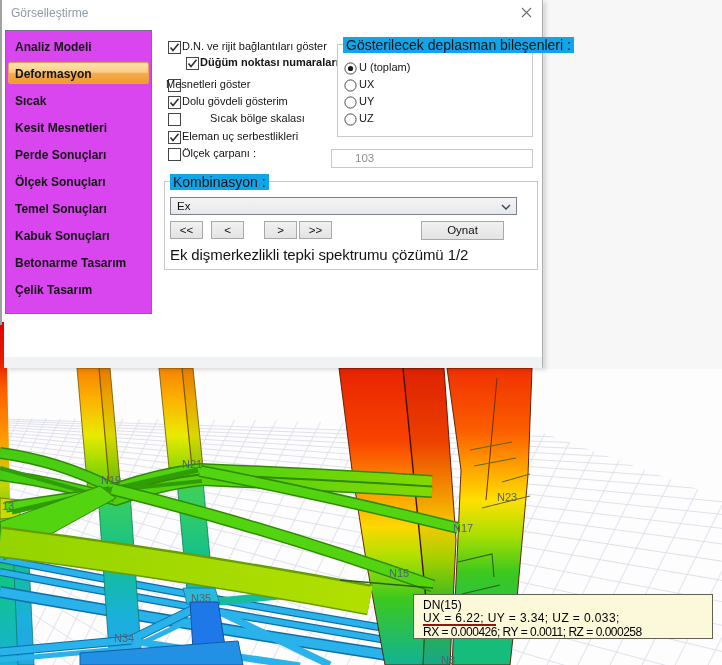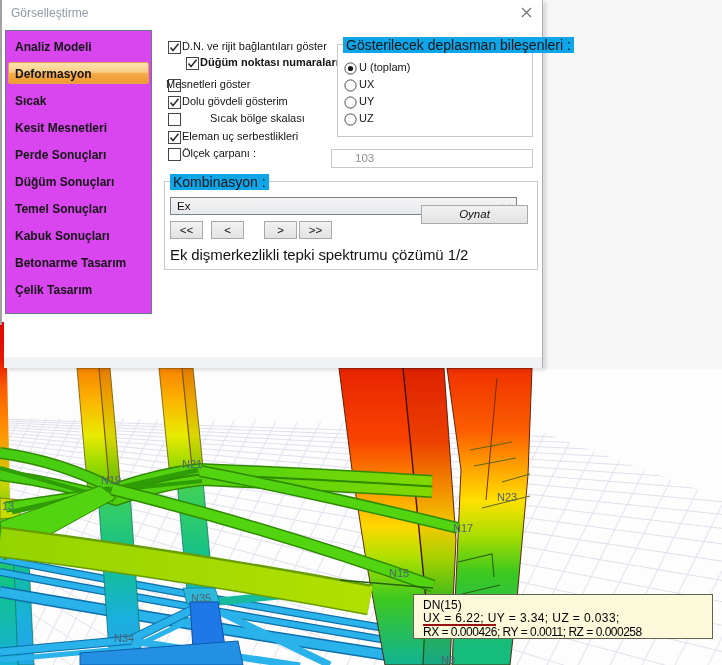--- a/index.html
+++ b/index.html
@@ -251,21 +251,21 @@
   <svg id="closex" width="11" height="11" viewBox="0 0 11 11">
     <path d="M1 1 L10 10 M10 1 L1 10" stroke="#6e6e6e" stroke-width="1.1"></path>
   </svg>
   <div id="listbox">
     <div id="selitem"></div>
     <div class="li" style="top:9px;">Analiz Modeli</div>
     <div class="li" style="top:36px;">Deformasyon</div>
     <div class="li" style="top:63px;">Sıcak</div>
     <div class="li" style="top:90px;">Kesit Mesnetleri</div>
     <div class="li" style="top:117px;">Perde Sonuçları</div>
-    <div class="li" style="top:144px;">Düğüm Sonuçları</div>
+    <div class="li" style="top:144px;">Ölçek Sonuçları</div>
     <div class="li" style="top:171px;">Temel Sonuçları</div>
     <div class="li" style="top:198px;">Kabuk Sonuçları</div>
     <div class="li" style="top:225px;">Betonarme Tasarım</div>
     <div class="li" style="top:252px;">Çelik Tasarım</div>
   </div>
   <svg style="position:absolute;left:164px;top:41px;" width="13" height="13" viewBox="0 0 13 13">
         <rect x="0.5" y="0.5" width="12" height="12" fill="#fff" stroke="#454545"></rect>
         <path d="M2.5 6.5 L5 9.5 L10.5 2.8" fill="none" stroke="#2c2c2c" stroke-width="1.5"></path>
       </svg>
   <div class="lbl" style="left:178px; top:40px;">D.N. ve rijit bağlantıları göster</div>
@@ -320,18 +320,18 @@
   <div class="gbl" style="left:166px; top:174px;">Kombinasyon :</div>
   <div id="combo">Ex
     <svg width="10" height="6" viewBox="0 0 10 6" style="position:absolute; right:5px; top:6px;">
       <path d="M1 1 L5 5 L9 1" fill="none" stroke="#3c4650" stroke-width="1.4"></path>
     </svg>
   </div>
   <div class="btn" style="left:166px; top:221px; width:33px;">&lt;&lt;</div>
   <div class="btn" style="left:207px; top:221px; width:33px;">&lt;</div>
   <div class="btn" style="left:260px; top:221px; width:33px;">&gt;</div>
   <div class="btn" style="left:295px; top:221px; width:33px;">&gt;&gt;</div>
-  <div class="btn" style="left:417px; top:205px; width:107px; height:19px;font-style:italic;">Oynat</div>
+  <div class="btn" style="left:417px; top:221px; width:83px; height:19px;">Oynat</div>
   <div class="lbl" style="left:166px; top:246px; font-size:15px; letter-spacing:-0.1px;">Ek dişmerkezlikli tepki spektrumu çözümü 1/2</div>
   <div id="bottomstrip"></div>
 </div>
 <div id="appline"></div>
 </div>
 
 </body></html>

